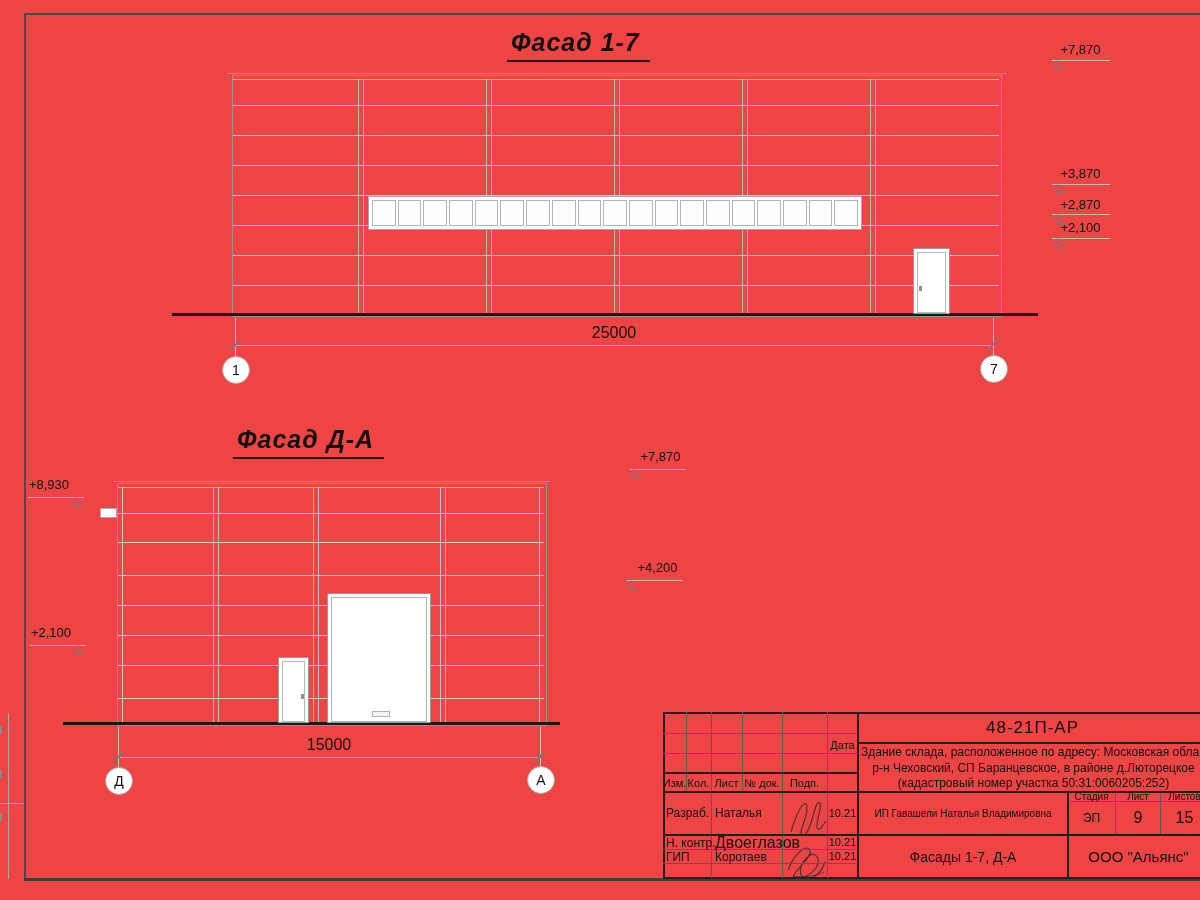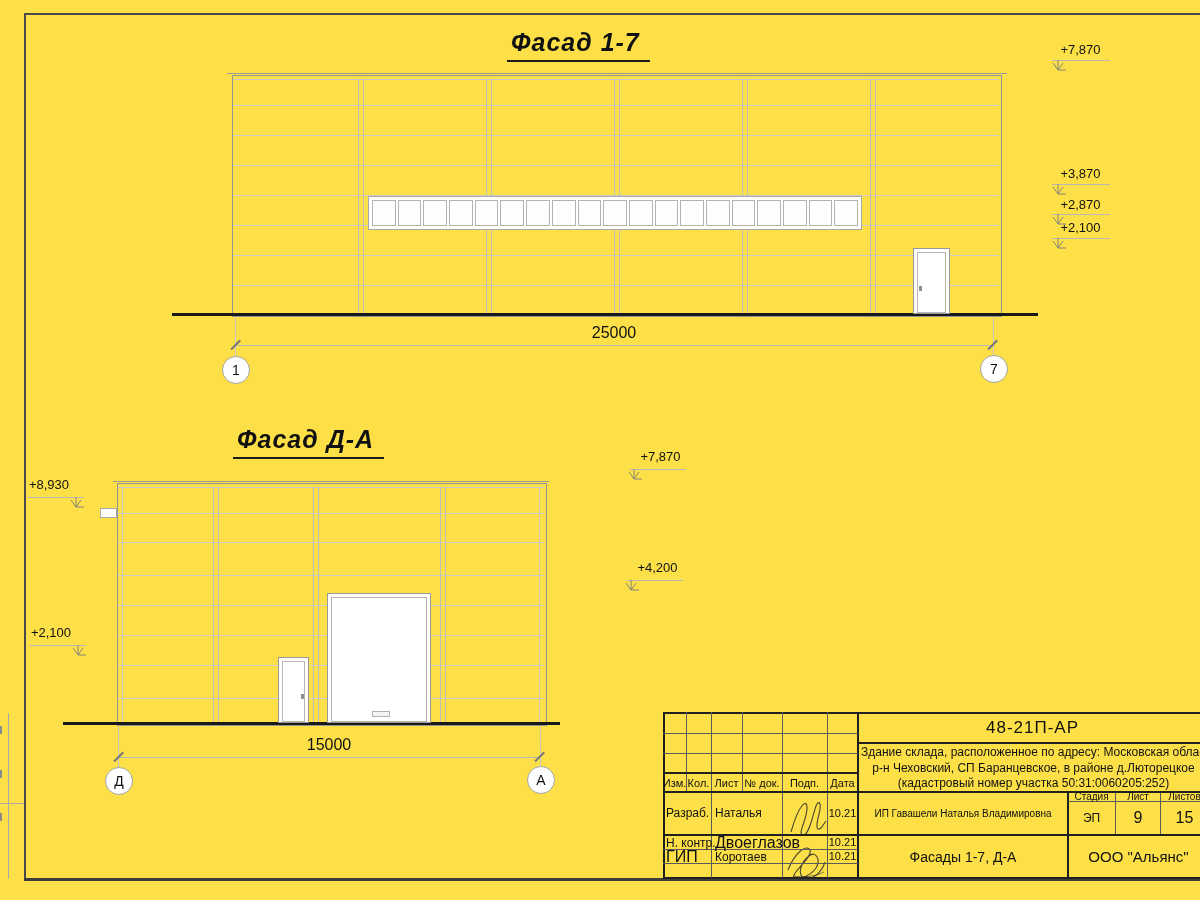--- a/index.html
+++ b/index.html
@@ -1,16 +1,16 @@
 <!DOCTYPE html>
 <html><head>
 <meta charset="utf-8">
 <style>
   html,body{margin:0;padding:0;background:#fff;}
-  #canvas{position:relative;width:1200px;height:900px;background:#fde047;overflow:hidden;
+  #canvas{position:relative;width:1200px;height:900px;background:#ef4444;overflow:hidden;
           font-family:"Liberation Sans",sans-serif;color:#111;}
   .fac-title{position:absolute;font-size:25px;font-style:italic;font-weight:bold;
              letter-spacing:1px;border-bottom:2px solid #1a1a1a;padding:0 10px 3px 4px;z-index:5;}
   .elev{position:absolute;font-size:13px;text-align:center;white-space:nowrap;z-index:5;}
   .dim{position:absolute;font-size:16px;text-align:center;z-index:5;}
   .axis{position:absolute;width:26px;height:26px;border:1px solid #a5a5a5;border-radius:50%;
         background:#fff;display:flex;align-items:center;justify-content:center;
         font-size:14px;z-index:5;}
   .tick45{position:absolute;width:13px;height:1.5px;background:#777;transform:rotate(-45deg);z-index:5;}
   .etick{position:absolute;z-index:5;}
@@ -133,31 +133,31 @@
     <div style="white-space:nowrap">Здание склада, расположенное по адресу: Московская область,</div>
     <div style="white-space:nowrap">р-н Чеховский, СП Баранцевское, в районе д.Люторецкое</div>
     <div style="white-space:nowrap">(кадастровый номер участка 50:31:0060205:252)</div>
   </div>
 
   <div class="tbt" style="left:663px;top:774px;width:23px;height:17px;font-size:11px">Изм.</div>
   <div class="tbt" style="left:686px;top:774px;width:25px;height:17px;font-size:11px">Кол.</div>
   <div class="tbt" style="left:711px;top:774px;width:31px;height:17px;font-size:11px">Лист</div>
   <div class="tbt" style="left:742px;top:774px;width:40px;height:17px;font-size:11px">№ док.</div>
   <div class="tbt" style="left:782px;top:774px;width:45px;height:17px;font-size:11px">Подп.</div>
-  <div class="tbt" style="left:827px;top:774px;width:31px;height:17px;font-size:11px">Дата</div>
+  <div class="tbt" style="left:827px;top:736px;width:31px;height:17px;font-size:11px">Дата</div>
 
   <div class="tbt lft" style="left:666px;top:805px;width:44px;height:15px;font-size:12px">Разраб.</div>
   <div class="tbt lft" style="left:715px;top:805px;width:65px;height:15px;font-size:12px">Наталья</div>
   <div class="tbt" style="left:827px;top:805px;width:31px;height:15px;font-size:11px">10.21</div>
 
   <div class="tbt lft" style="left:666px;top:836px;width:50px;height:13px;font-size:12px">Н. контр.</div>
   <div class="tbt lft" style="left:715px;top:836px;width:67px;height:13px;font-size:16px">Двоеглазов</div>
   <div class="tbt" style="left:827px;top:835px;width:31px;height:13px;font-size:11px">10.21</div>
 
-  <div class="tbt lft" style="left:666px;top:850px;width:44px;height:13px;font-size:16px">ГИП</div>
+  <div class="tbt lft" style="left:666px;top:850px;width:44px;height:13px;font-size:12px">ГИП</div>
   <div class="tbt lft" style="left:715px;top:850px;width:65px;height:13px;font-size:12px">Коротаев</div>
   <div class="tbt" style="left:827px;top:849px;width:31px;height:13px;font-size:11px">10.21</div>
 
   <svg class="tb" style="left:785px;top:794px" width="42" height="46">
     <path d="M6,38 C14,10 22,4 22,14 C22,26 12,40 18,41 C24,42 28,20 31,12 C34,5 37,9 34,20 C31,32 31,38 36,34 L41,27" stroke="#2c2c2c" stroke-width="1.1" fill="none" opacity="0.85"></path>
   </svg>
   <svg class="tb" style="left:783px;top:834px" width="46" height="46">
     <path d="M5,36 C12,18 24,10 27,16 C30,22 14,34 11,41 C8,48 26,44 33,34 C38,26 33,16 26,22 C18,28 14,40 21,44 C28,47 38,40 42,28" stroke="#2c2c2c" stroke-width="1.1" fill="none" opacity="0.85"></path>
     <path d="M10,42 C20,44 34,42 41,38" stroke="#2c2c2c" stroke-width="0.9" fill="none" opacity="0.7"></path>
   </svg>

